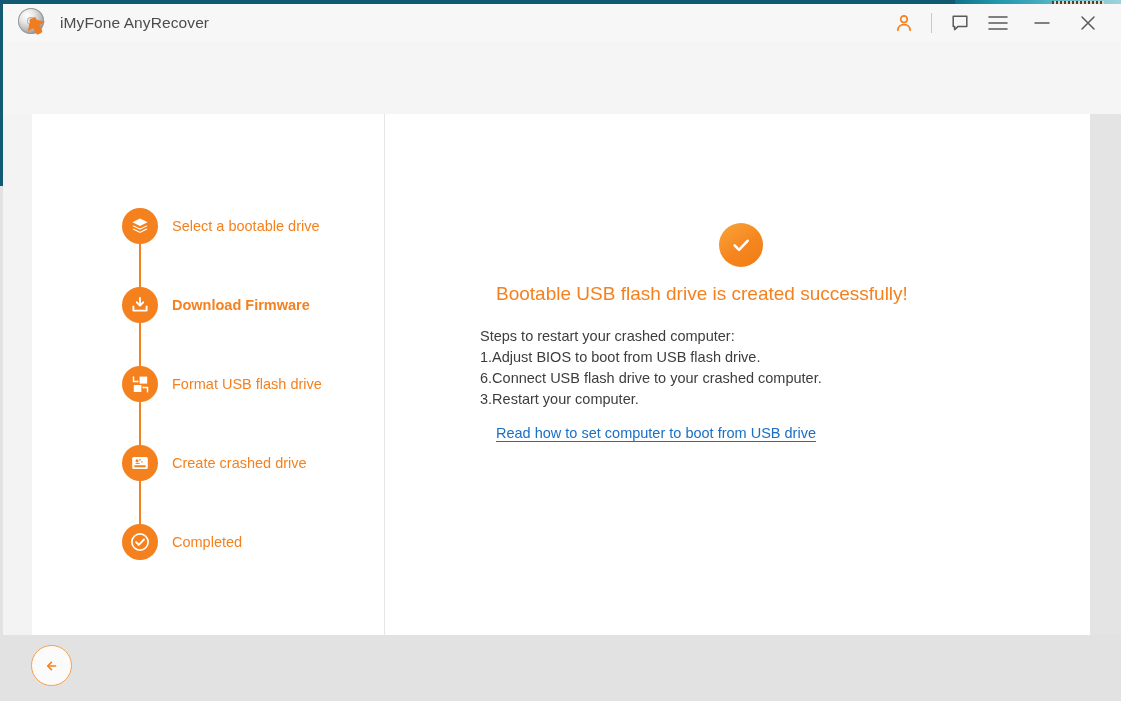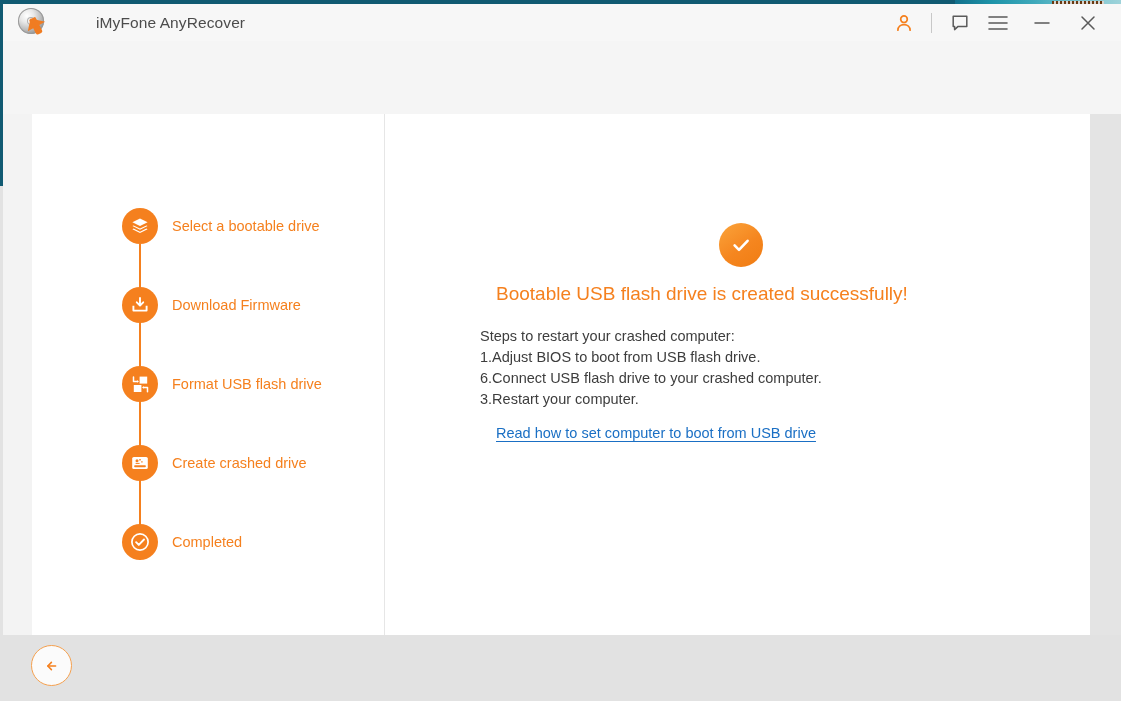--- a/index.html
+++ b/index.html
@@ -55,21 +55,20 @@
   
   #title-bar {
     position: absolute;
     top: 0; left: 0;
     width: 1118px;
     height: 37px;
     background: #f7f7f7;
     border-bottom: 1px solid #d7d7d7;
     display: flex;
     align-items: center;
-    gap: 36px;
   }
   #app-logo {
     margin-left: 13px;
     width: 34px;
     height: 31px;
     position: relative;
     flex: none;
   }
   #app-logo .disc-outer {
     position: absolute;
@@ -353,21 +352,21 @@
         <div class="step-icon">
           <svg width="20" height="20" viewBox="0 0 20 20">
             <path d="M10 2.6L17.6 6.3 10 10 2.4 6.3z" fill="#ffffff"></path>
             <path d="M3.6 9.4L10 12.5l6.4-3.1 1.2.6L10 13.7 2.4 10z" fill="#ffffff"></path>
             <path d="M3.6 12.6L10 15.7l6.4-3.1 1.2.6L10 16.9 2.4 13.2z" fill="#ffffff"></path>
           </svg>
         </div>
         <div class="step-label">Select a bootable drive</div>
       </div>
 
-      <div class="step-item" style="top:173px;">
+      <div class="step-item" style="top:173px;font-weight:bold;">
         <div class="step-icon">
           <svg width="20" height="20" viewBox="0 0 20 20">
             <path d="M10 3v6.2M10 10.6l-3.2-3.3M10 10.6l3.2-3.3" stroke="#ffffff" stroke-width="1.9" fill="none" stroke-linecap="round" stroke-linejoin="round"></path>
             <path d="M3.4 10.7v4.9h13.2v-4.9" fill="none" stroke="#ffffff" stroke-width="1.9" stroke-linejoin="round"></path>
           </svg>
         </div>
         <div class="step-label">Download Firmware</div>
       </div>
 
       <div class="step-item" style="top:252px;">

